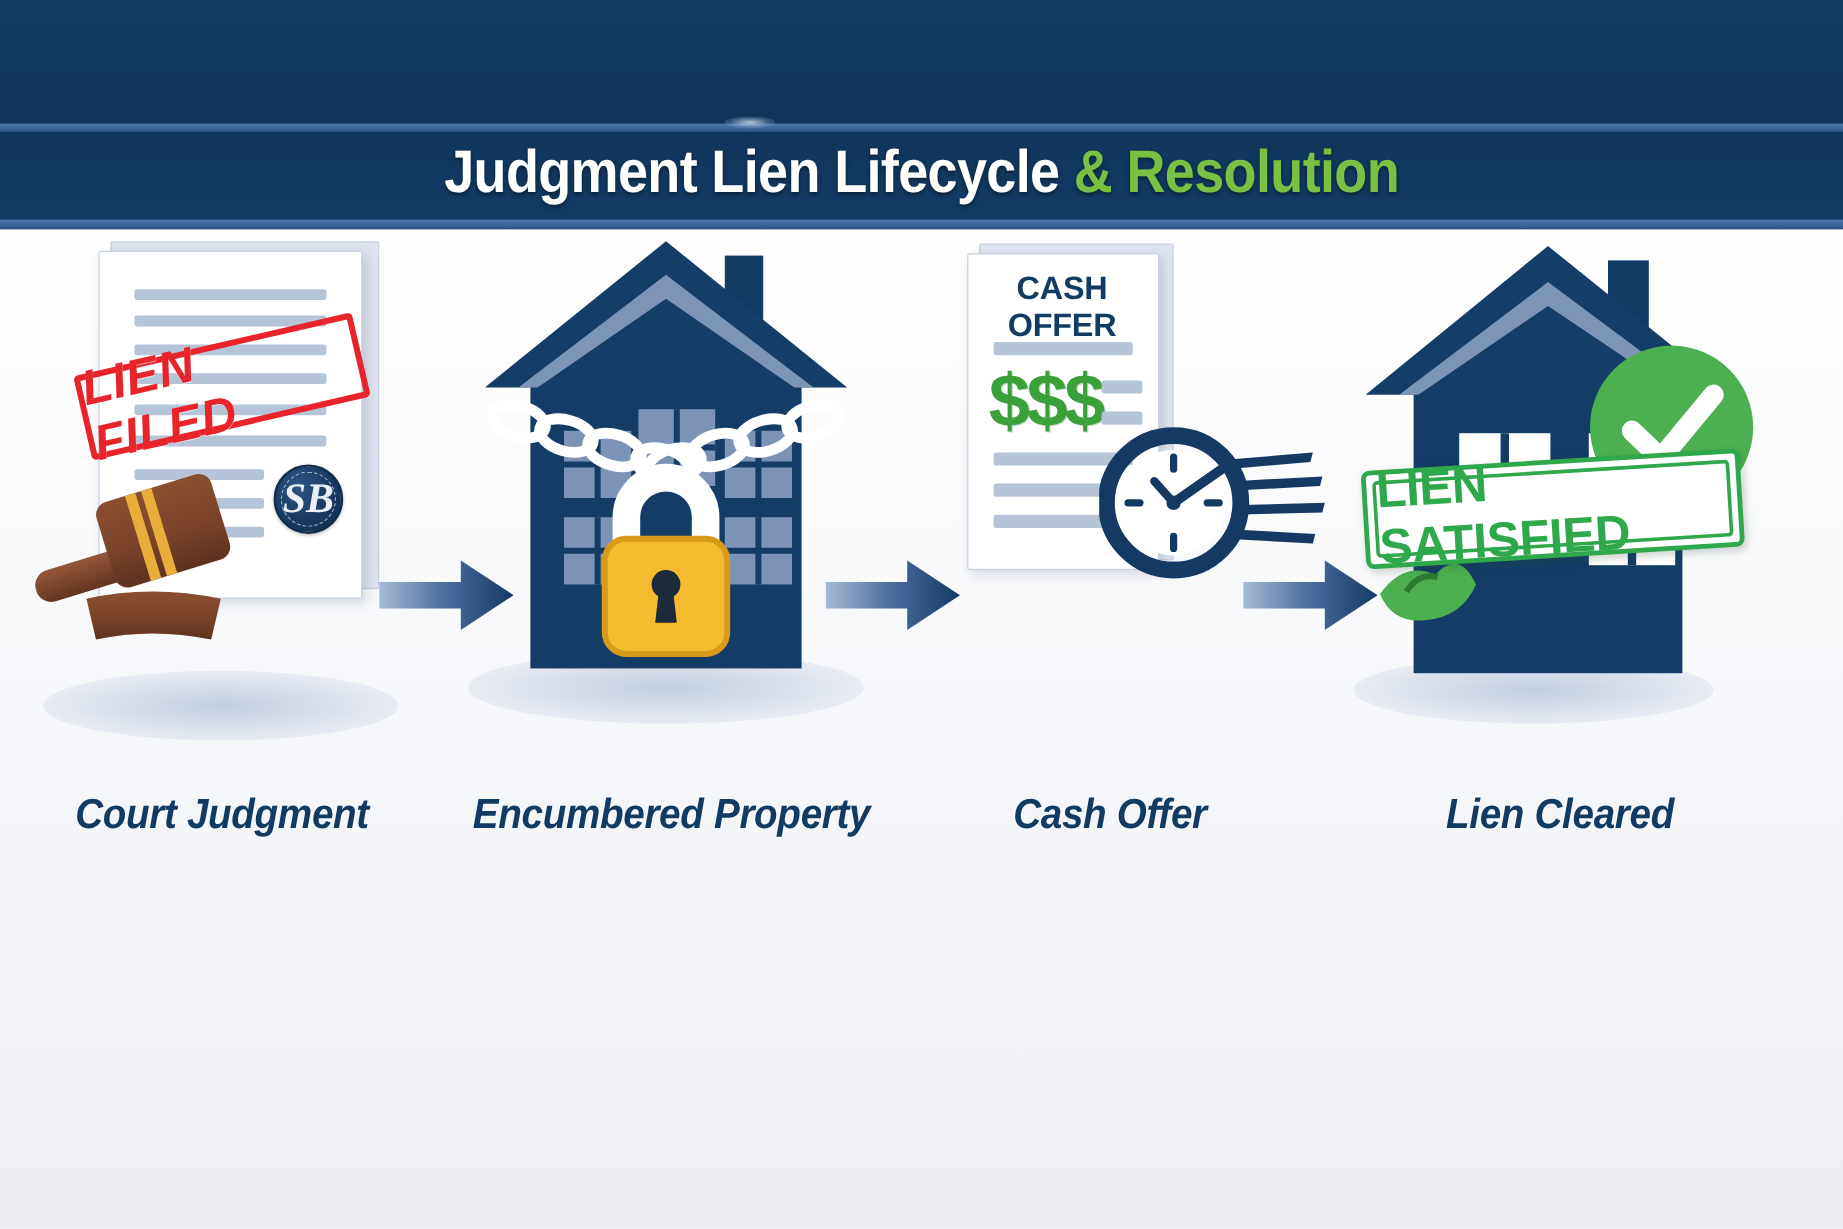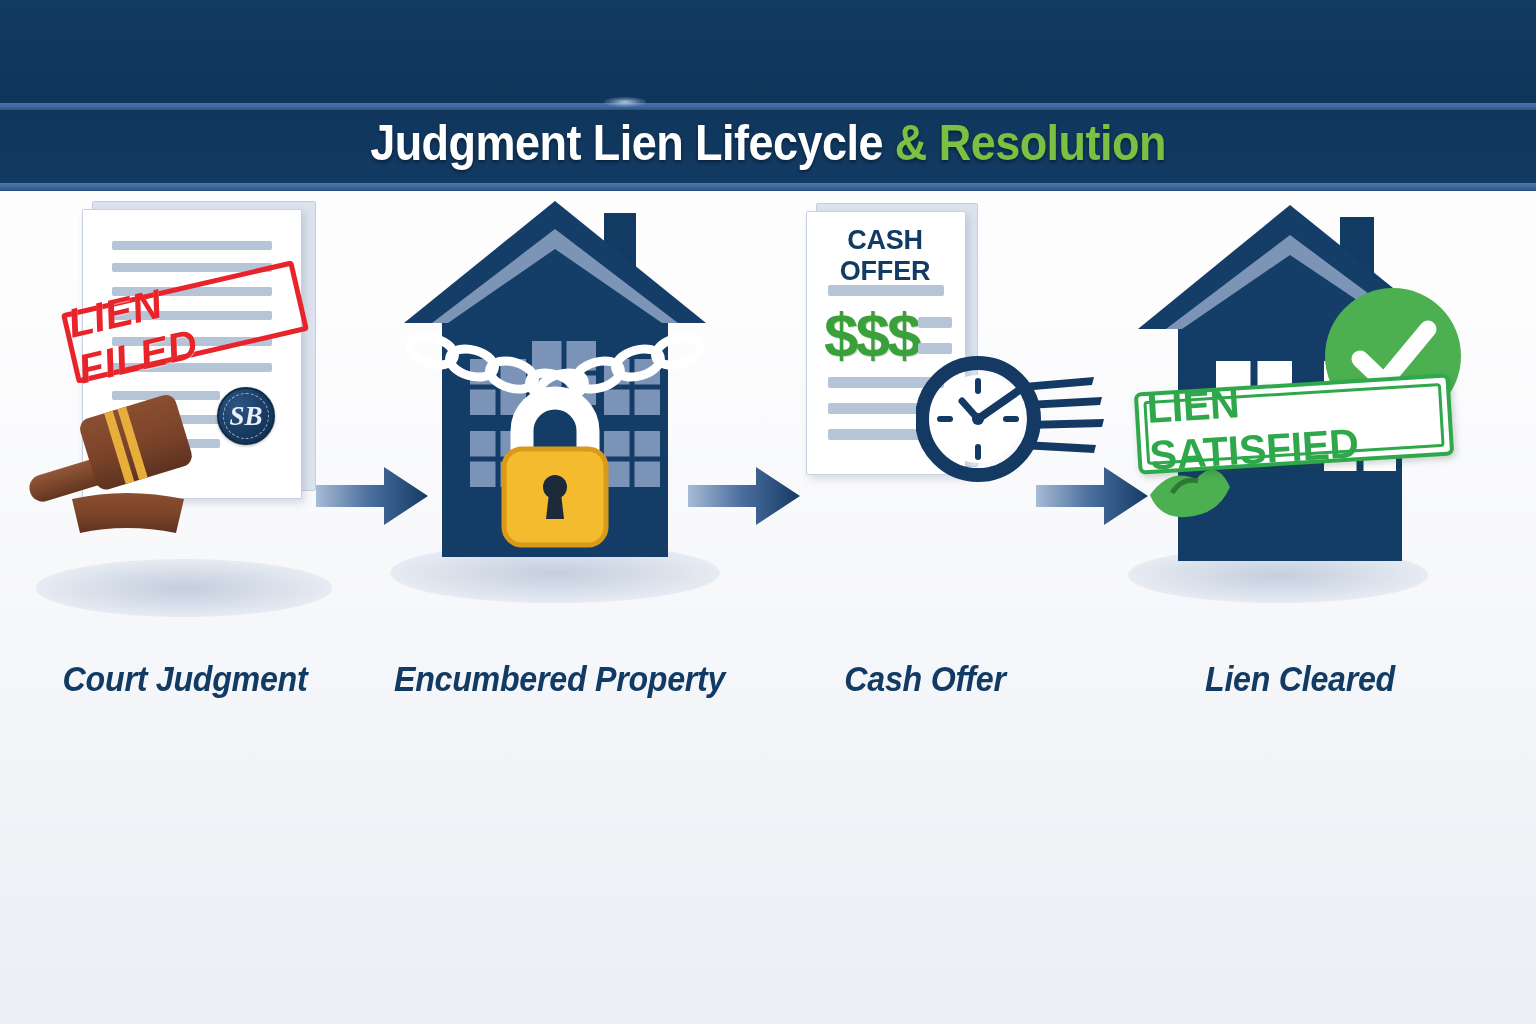--- a/index.html
+++ b/index.html
@@ -147,21 +147,21 @@
       <div class="docline" style="left:92px;top:50px;width:160px;"></div>
       <div class="docline" style="left:92px;top:72px;width:160px;"></div>
       <div class="docline" style="left:92px;top:96px;width:160px;"></div>
       <div class="docline" style="left:92px;top:120px;width:160px;"></div>
       <div class="docline" style="left:92px;top:146px;width:160px;"></div>
       <div class="docline" style="left:92px;top:172px;width:160px;"></div>
       <div class="docline" style="left:92px;top:200px;width:108px;"></div>
       <div class="docline" style="left:92px;top:224px;width:108px;"></div>
       <div class="docline" style="left:92px;top:248px;width:108px;"></div>
 
-      <div class="seal" style="left:197px;top:196px;width:54px;height:54px;font-size:27px;">SB</div>
+      <div class="seal" style="left:208px;top:196px;width:54px;height:54px;font-size:35px;">SB</div>
 
       <svg style="position:absolute;left:6px;top:196px;width:200px;height:150px;" viewBox="0 0 200 150">
         <defs>
           <linearGradient id="woodA" x1="0" y1="0" x2="0" y2="1">
             <stop offset="0%" stop-color="#8a4f30"></stop>
               <stop offset="55%" stop-color="#7a4329"></stop>
               <stop offset="100%" stop-color="#5e3220"></stop>
           </linearGradient>
           <linearGradient id="woodB" x1="0" y1="0" x2="0" y2="1">
             <stop offset="0%" stop-color="#93573a"></stop>

